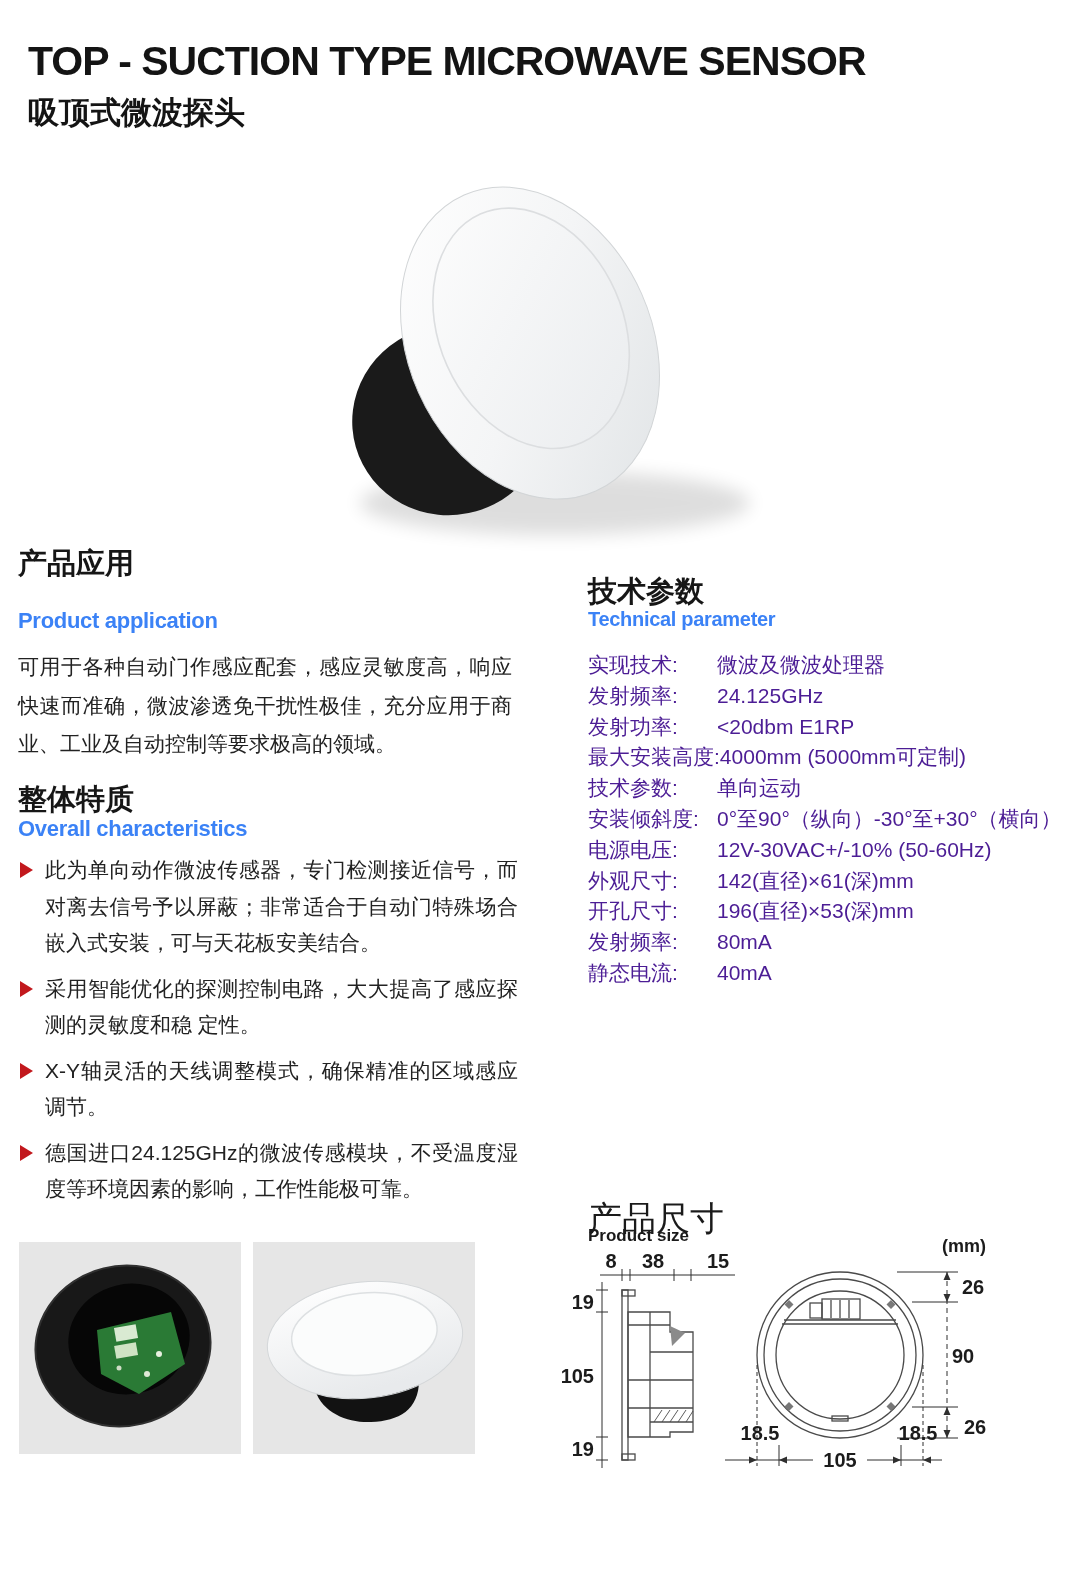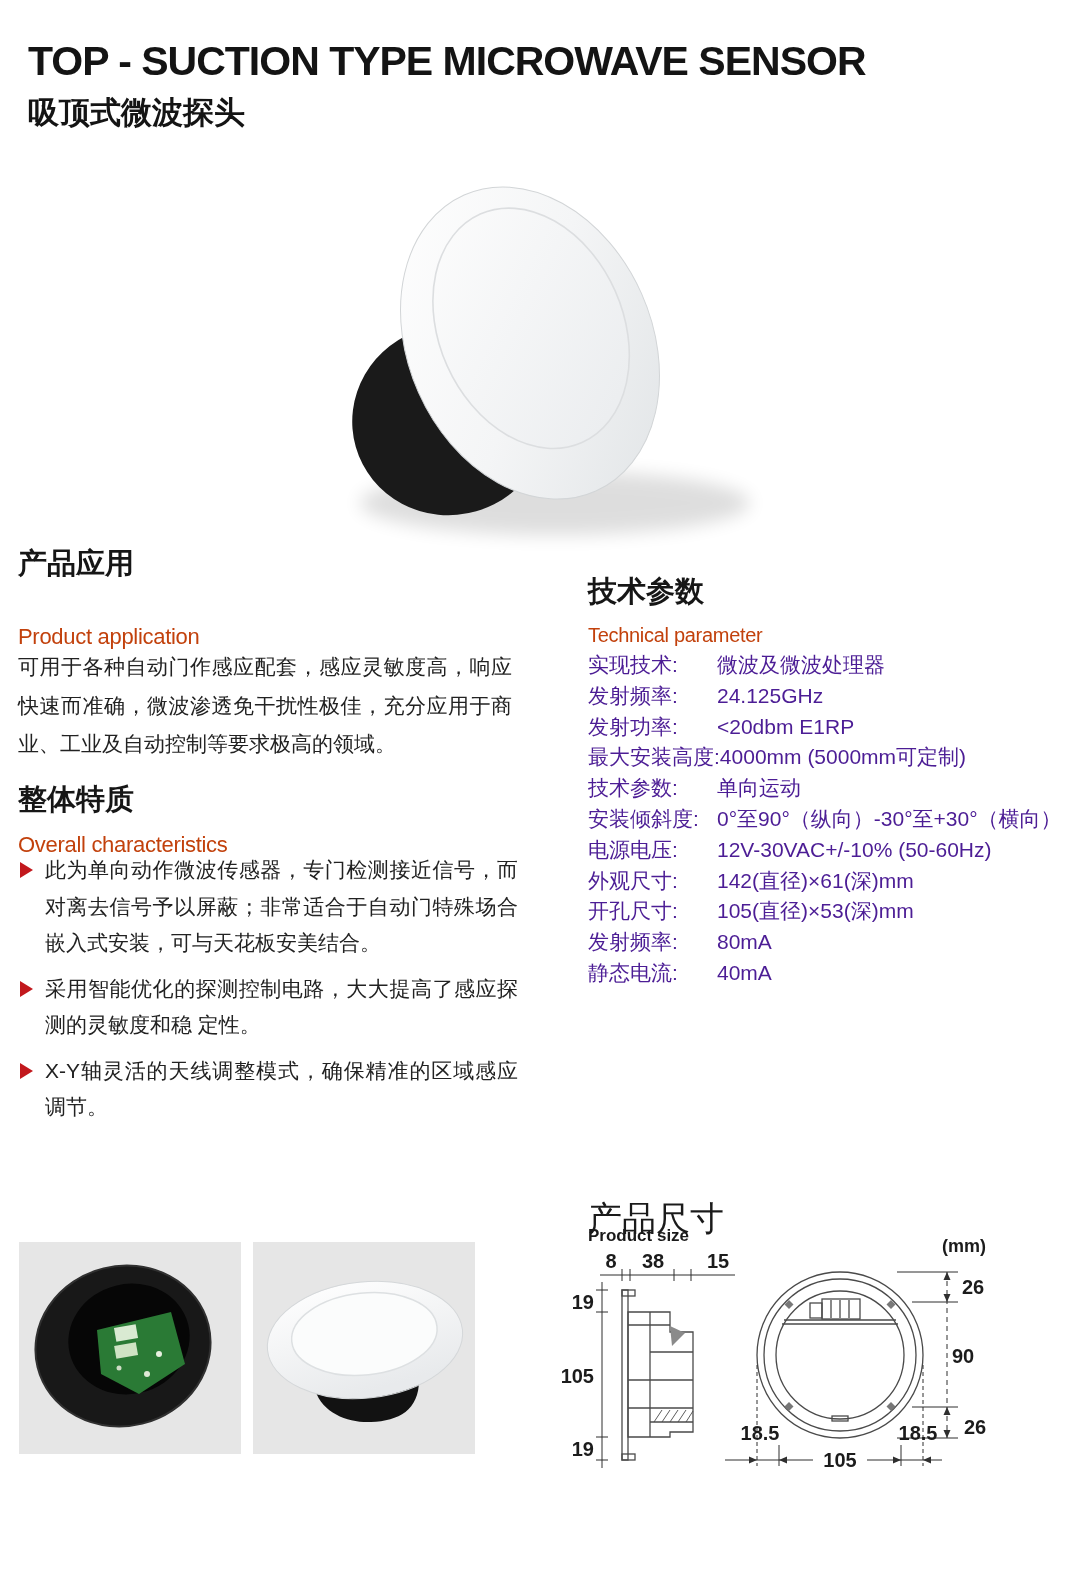--- a/index.html
+++ b/index.html
@@ -9,21 +9,21 @@
     background:#ffffff;
     font-family:"Liberation Sans","DejaVu Sans",sans-serif;
     color:#1a1a1a;
     overflow:hidden;
   }
   .abs{position:absolute;}
   .title-en{left:28px;top:38px;font-size:41px;font-weight:800;letter-spacing:-1px;color:#141414;white-space:nowrap;}
   .title-cn{left:28px;top:92px;font-size:31px;font-weight:600;color:#141414;white-space:nowrap;}
 
   .h-cn{font-size:29px;font-weight:700;color:#161616;white-space:nowrap;}
-  .h-en{font-size:22px;font-weight:400;color:#c2410c;white-space:nowrap;letter-spacing:-0.3px;margin-top:16px;}
+  .h-en{font-size:22px;font-weight:700;color:#3b82f6;white-space:nowrap;letter-spacing:-0.3px;}
 
   .app-cn{left:18px;top:544px;}
   .app-en{left:18px;top:608px;}
   .app-body{
     left:18px;top:648px;width:494px;
     font-size:21px;line-height:38.5px;font-weight:500;
     text-align:justify;color:#222;
   }
 
   .oc-cn{left:18px;top:780px;}
@@ -104,20 +104,24 @@
       <span class="btext">此为单向动作微波传感器，专门检测接近信号，而对离去信号予以屏蔽；非常适合于自动门特殊场合嵌入式安装，可与天花板安美结合。</span>
     </div>
     <div class="bullet">
       <span class="tri"></span>
       <span class="btext">采用智能优化的探测控制电路，大大提高了感应探测的灵敏度和稳 定性。</span>
     </div>
     <div class="bullet">
       <span class="tri"></span>
       <span class="btext">X-Y轴灵活的天线调整模式，确保精准的区域感应调节。</span>
     </div>
+    <div class="bullet">
+      <span class="tri"></span>
+      <span class="btext">德国进口24.125GHz的微波传感模块，不受温度湿度等环境因素的影响，工作性能极可靠。</span>
+    </div>
   </div>
 
   <div class="abs h-cn tp-cn">技术参数</div>
   <div class="abs h-en tp-en">Technical parameter</div>
   <div class="abs spec">
     <div class="spec-row">
         <span class="spec-label">实现技术:</span>
         <span class="spec-value">微波及微波处理器</span>
       </div>
     <div class="spec-row">
@@ -143,21 +147,21 @@
     <div class="spec-row">
         <span class="spec-label">电源电压:</span>
         <span class="spec-value">12V-30VAC+/-10% (50-60Hz)</span>
       </div>
     <div class="spec-row">
         <span class="spec-label">外观尺寸:</span>
         <span class="spec-value">142(直径)×61(深)mm</span>
       </div>
     <div class="spec-row">
         <span class="spec-label">开孔尺寸:</span>
-        <span class="spec-value">105(直径)×53(深)mm</span>
+        <span class="spec-value">196(直径)×53(深)mm</span>
       </div>
     <div class="spec-row">
         <span class="spec-label">发射频率:</span>
         <span class="spec-value">80mA</span>
       </div>
     <div class="spec-row">
         <span class="spec-label">静态电流:</span>
         <span class="spec-value">40mA</span>
       </div>
   </div>

